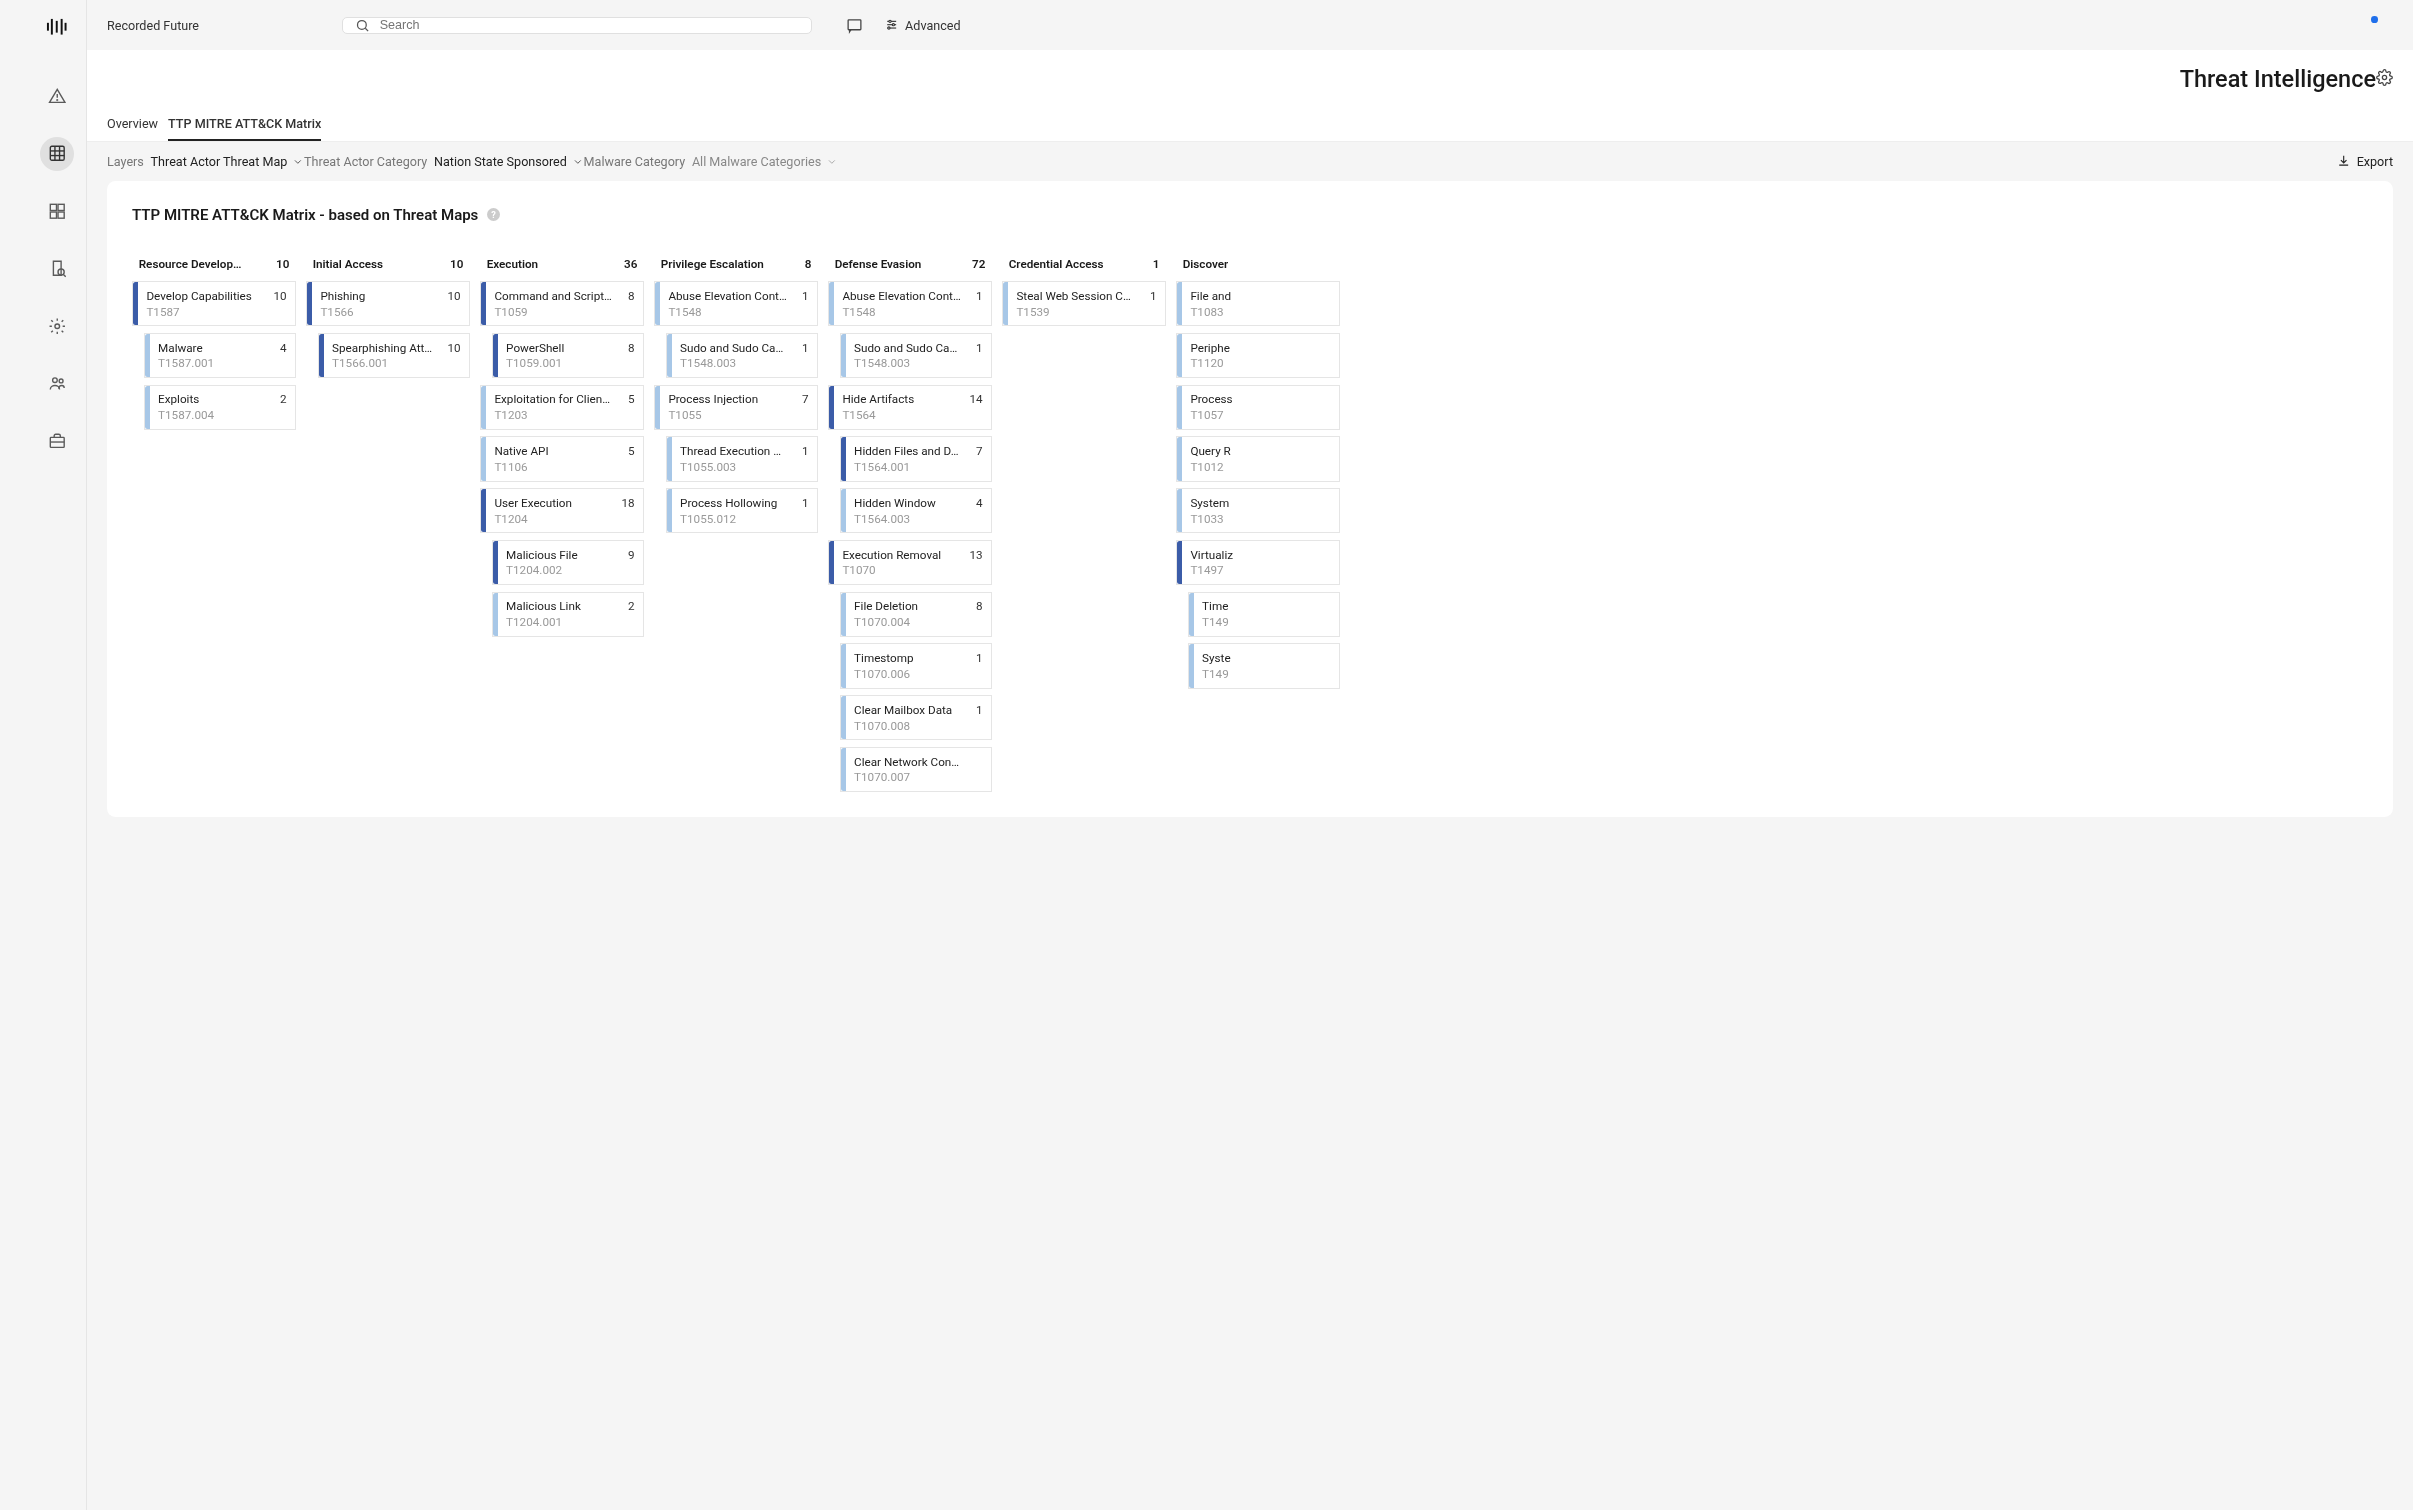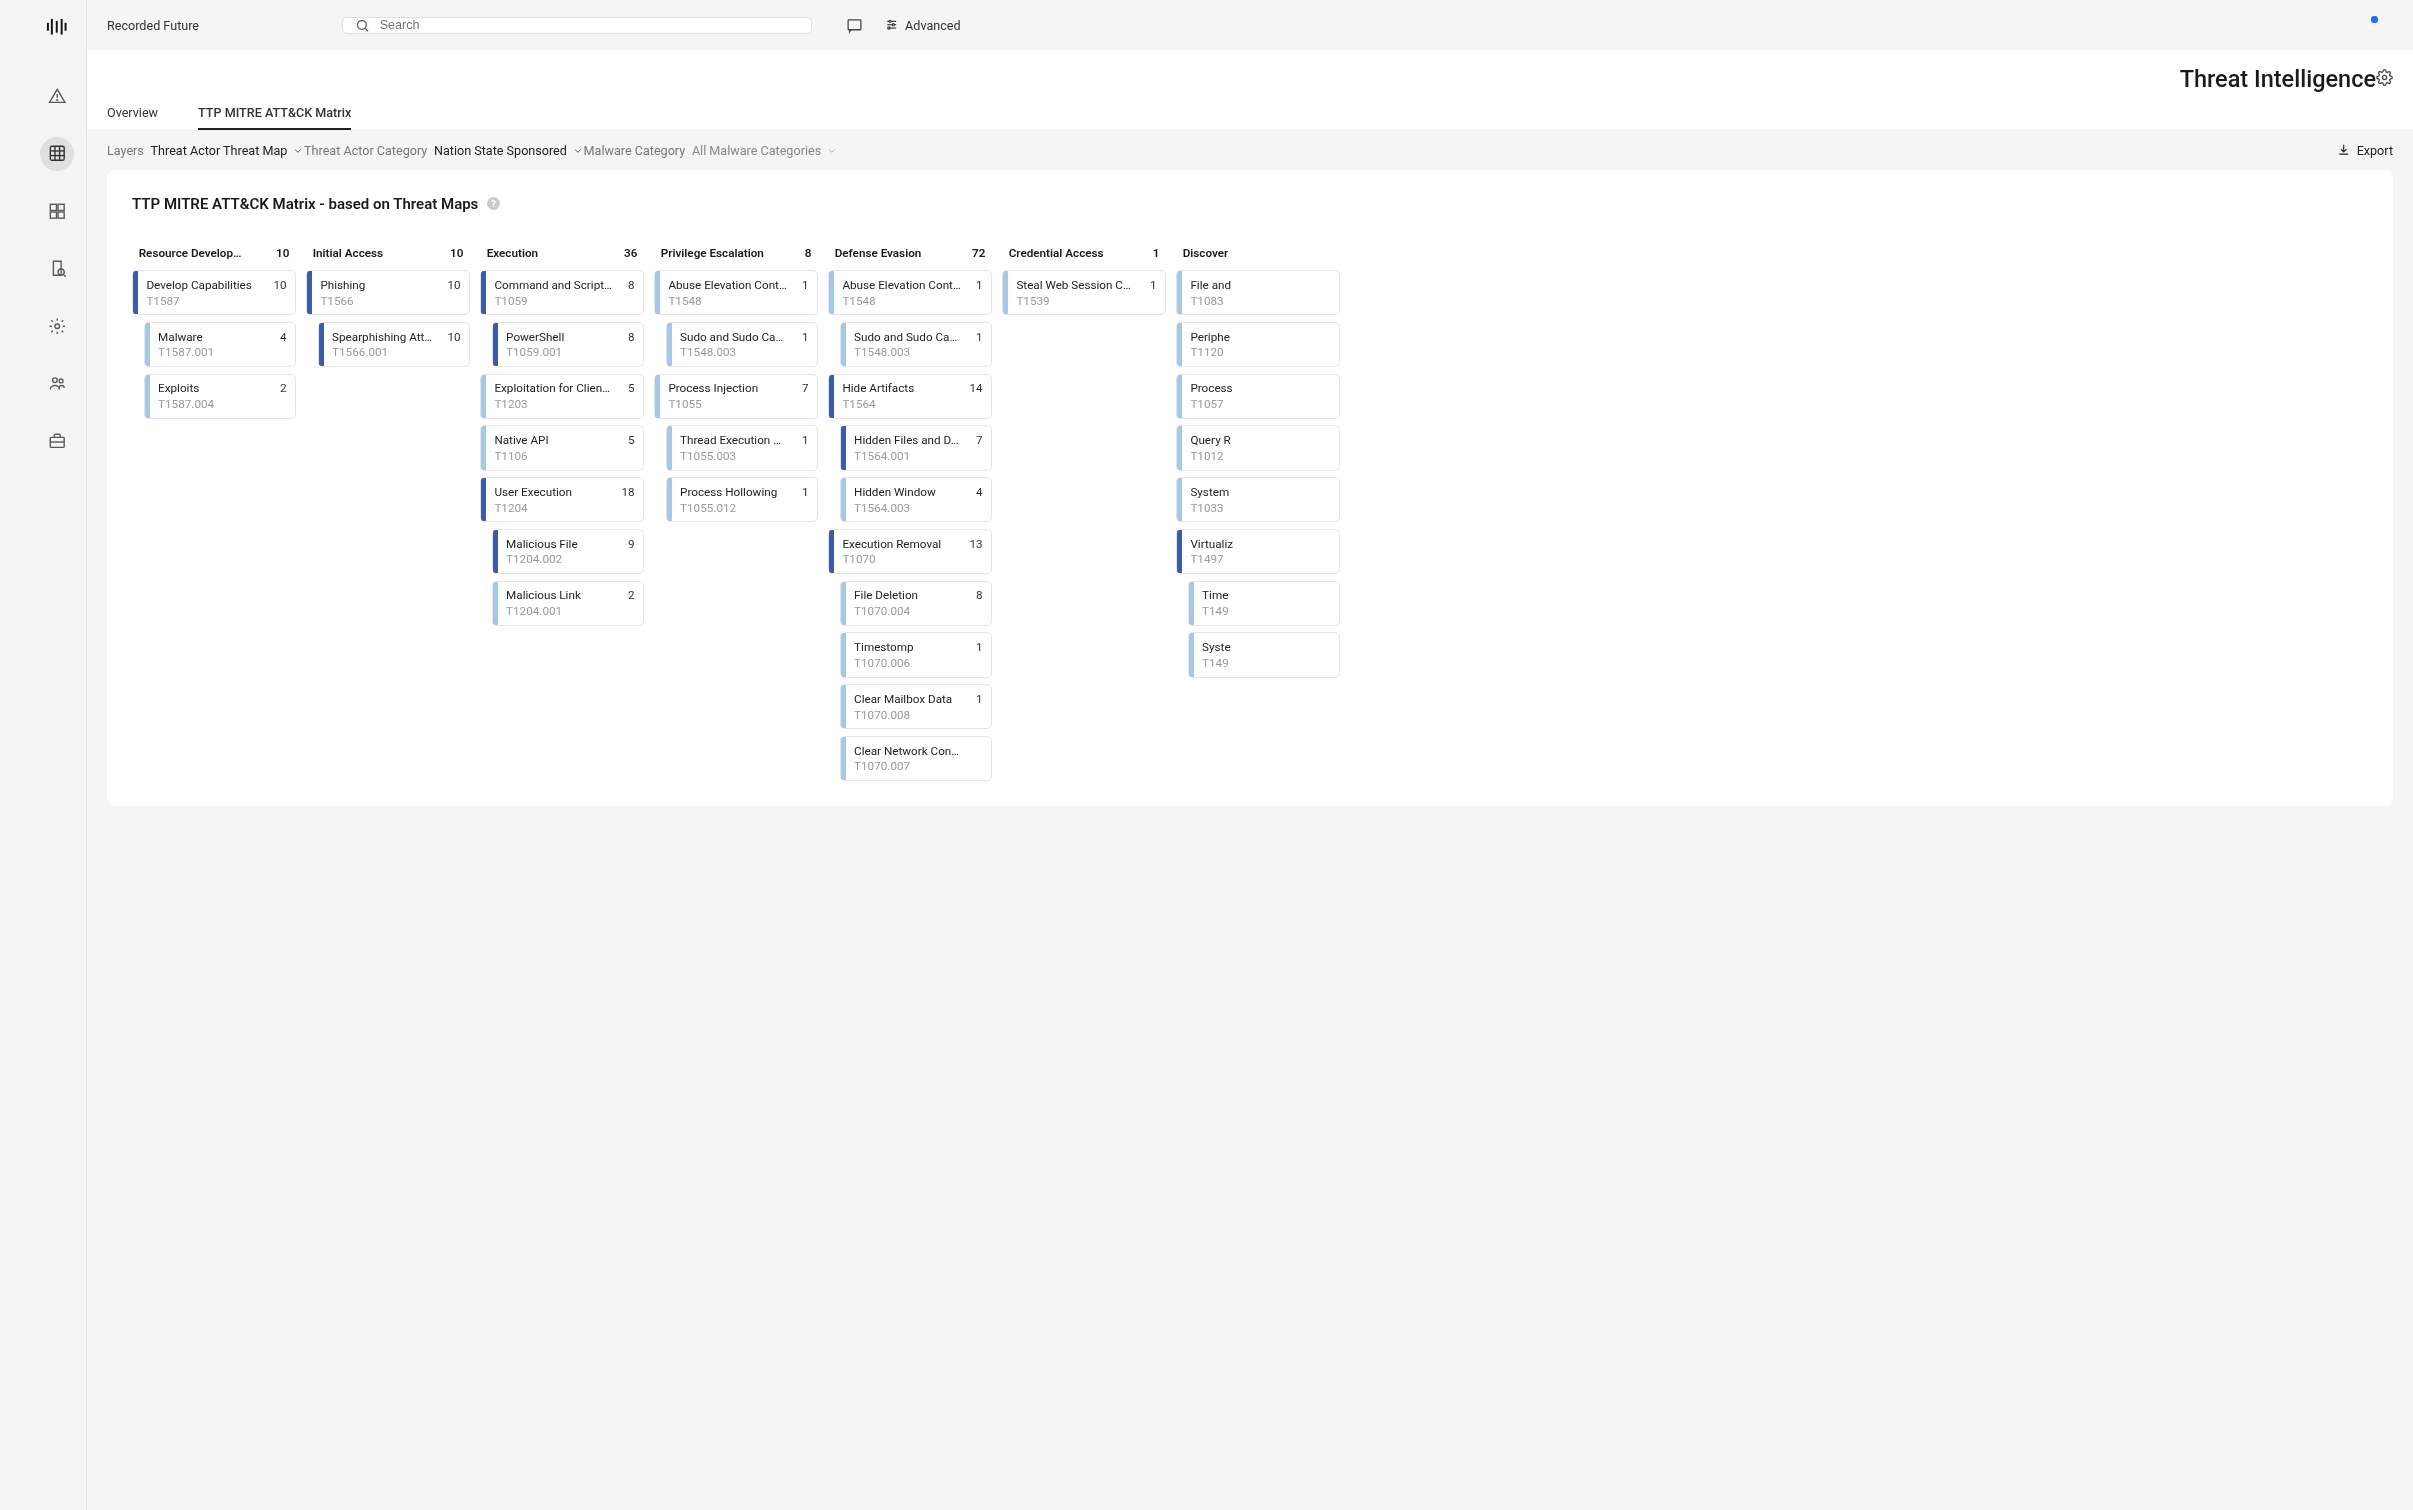--- a/index.html
+++ b/index.html
@@ -76,21 +76,21 @@
   
   .page-header {
     background: #fff;
     padding: 15px 20px 0 20px;
     border-bottom: 0.8px solid #eee;
   }
   .page-header .title-row { display: flex; align-items: center; justify-content: flex-end; }
   .page-title { font-size: 23.5px; font-weight: 500; }
   .gear-btn { color: #444; cursor: pointer; }
   .gear-btn svg { width: 17px; height: 17px; }
-  .tabs { display: flex; gap: 40px; margin-top: 12px; }
+  .tabs { display: flex; gap: 10px; margin-top: 23px; }
   .tab { padding-bottom: 8.4px; font-size: 12.6px; color: #333; cursor: pointer; border-bottom: 2.5px solid transparent; }
   .tab.active { border-bottom-color: #222; font-weight: 500; }
   
   
   .filter-bar {
     background: #f5f5f5;
     padding: 11.7px 20px;
     display: flex; align-items: center; 
     font-size: 12.6px;
   }
@@ -119,21 +119,21 @@
   .card-sub .link { color: #555; text-decoration: underline; cursor: pointer; }
   
   .matrix { display: flex; gap: 10px; margin-top: 22px; overflow-x: hidden; }
   .matrix-col { width: 164px; flex-shrink: 0; display: flex; flex-direction: column; gap: 6.7px; }
   .col-header { display: flex; justify-content: space-between; font-weight: 600; font-size: 11.7px; padding: 3.4px 6.7px; margin-top: 8px; }
   .col-header .name { white-space: nowrap; overflow: hidden; text-overflow: ellipsis; max-width: 117px;}
   
   .ttp-card {
     display: flex;
     border: 0.8px solid #e5e5e5;
-    border-radius: 5px;
+    border-radius: 0;
     background: #fff;
     cursor: pointer;
     min-height: 40px;
     justify-content: center;
   }
   .ttp-card.sub { margin-left: 11.7px; }
   .ttp-bar { width: 5px; border-radius: 2.5px 0 0 2.5px; flex-shrink:0; }
   .bar-dark { background: #3b5ca8; }
   .bar-light { background: #a7c7e7; }
   .ttp-body { flex: 1; padding: 6.7px 8.4px; display: flex; flex-direction: column; gap: 1.7px; min-width:0;}

